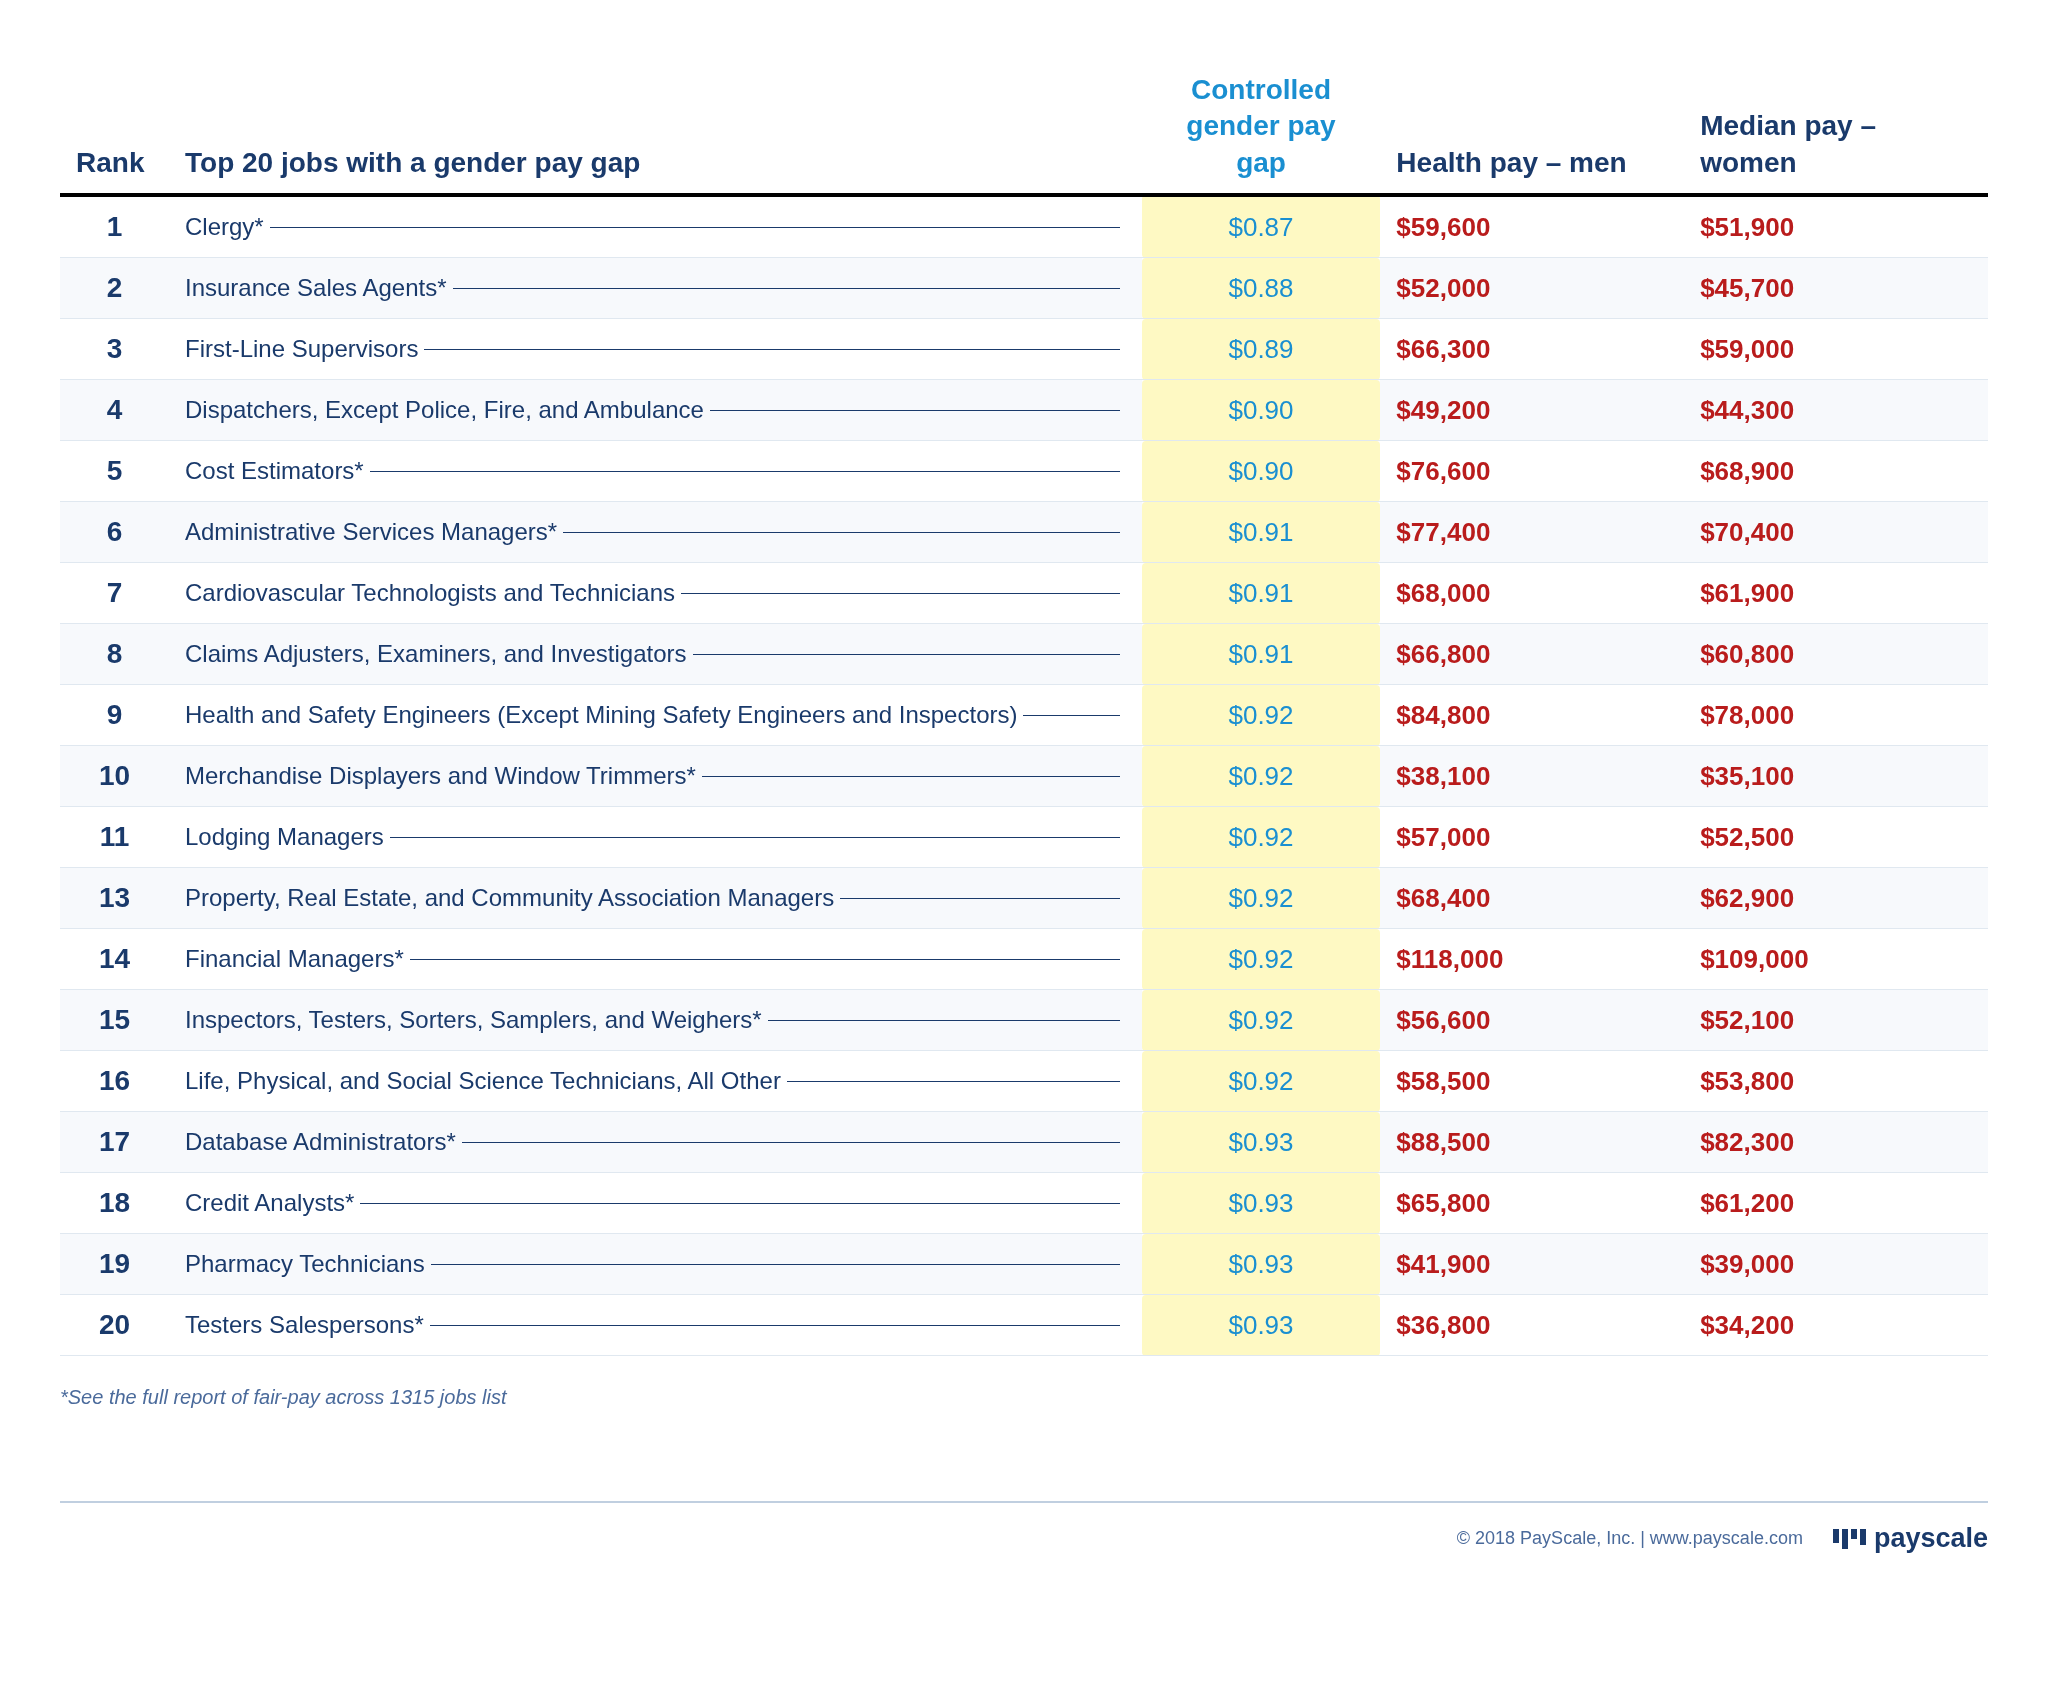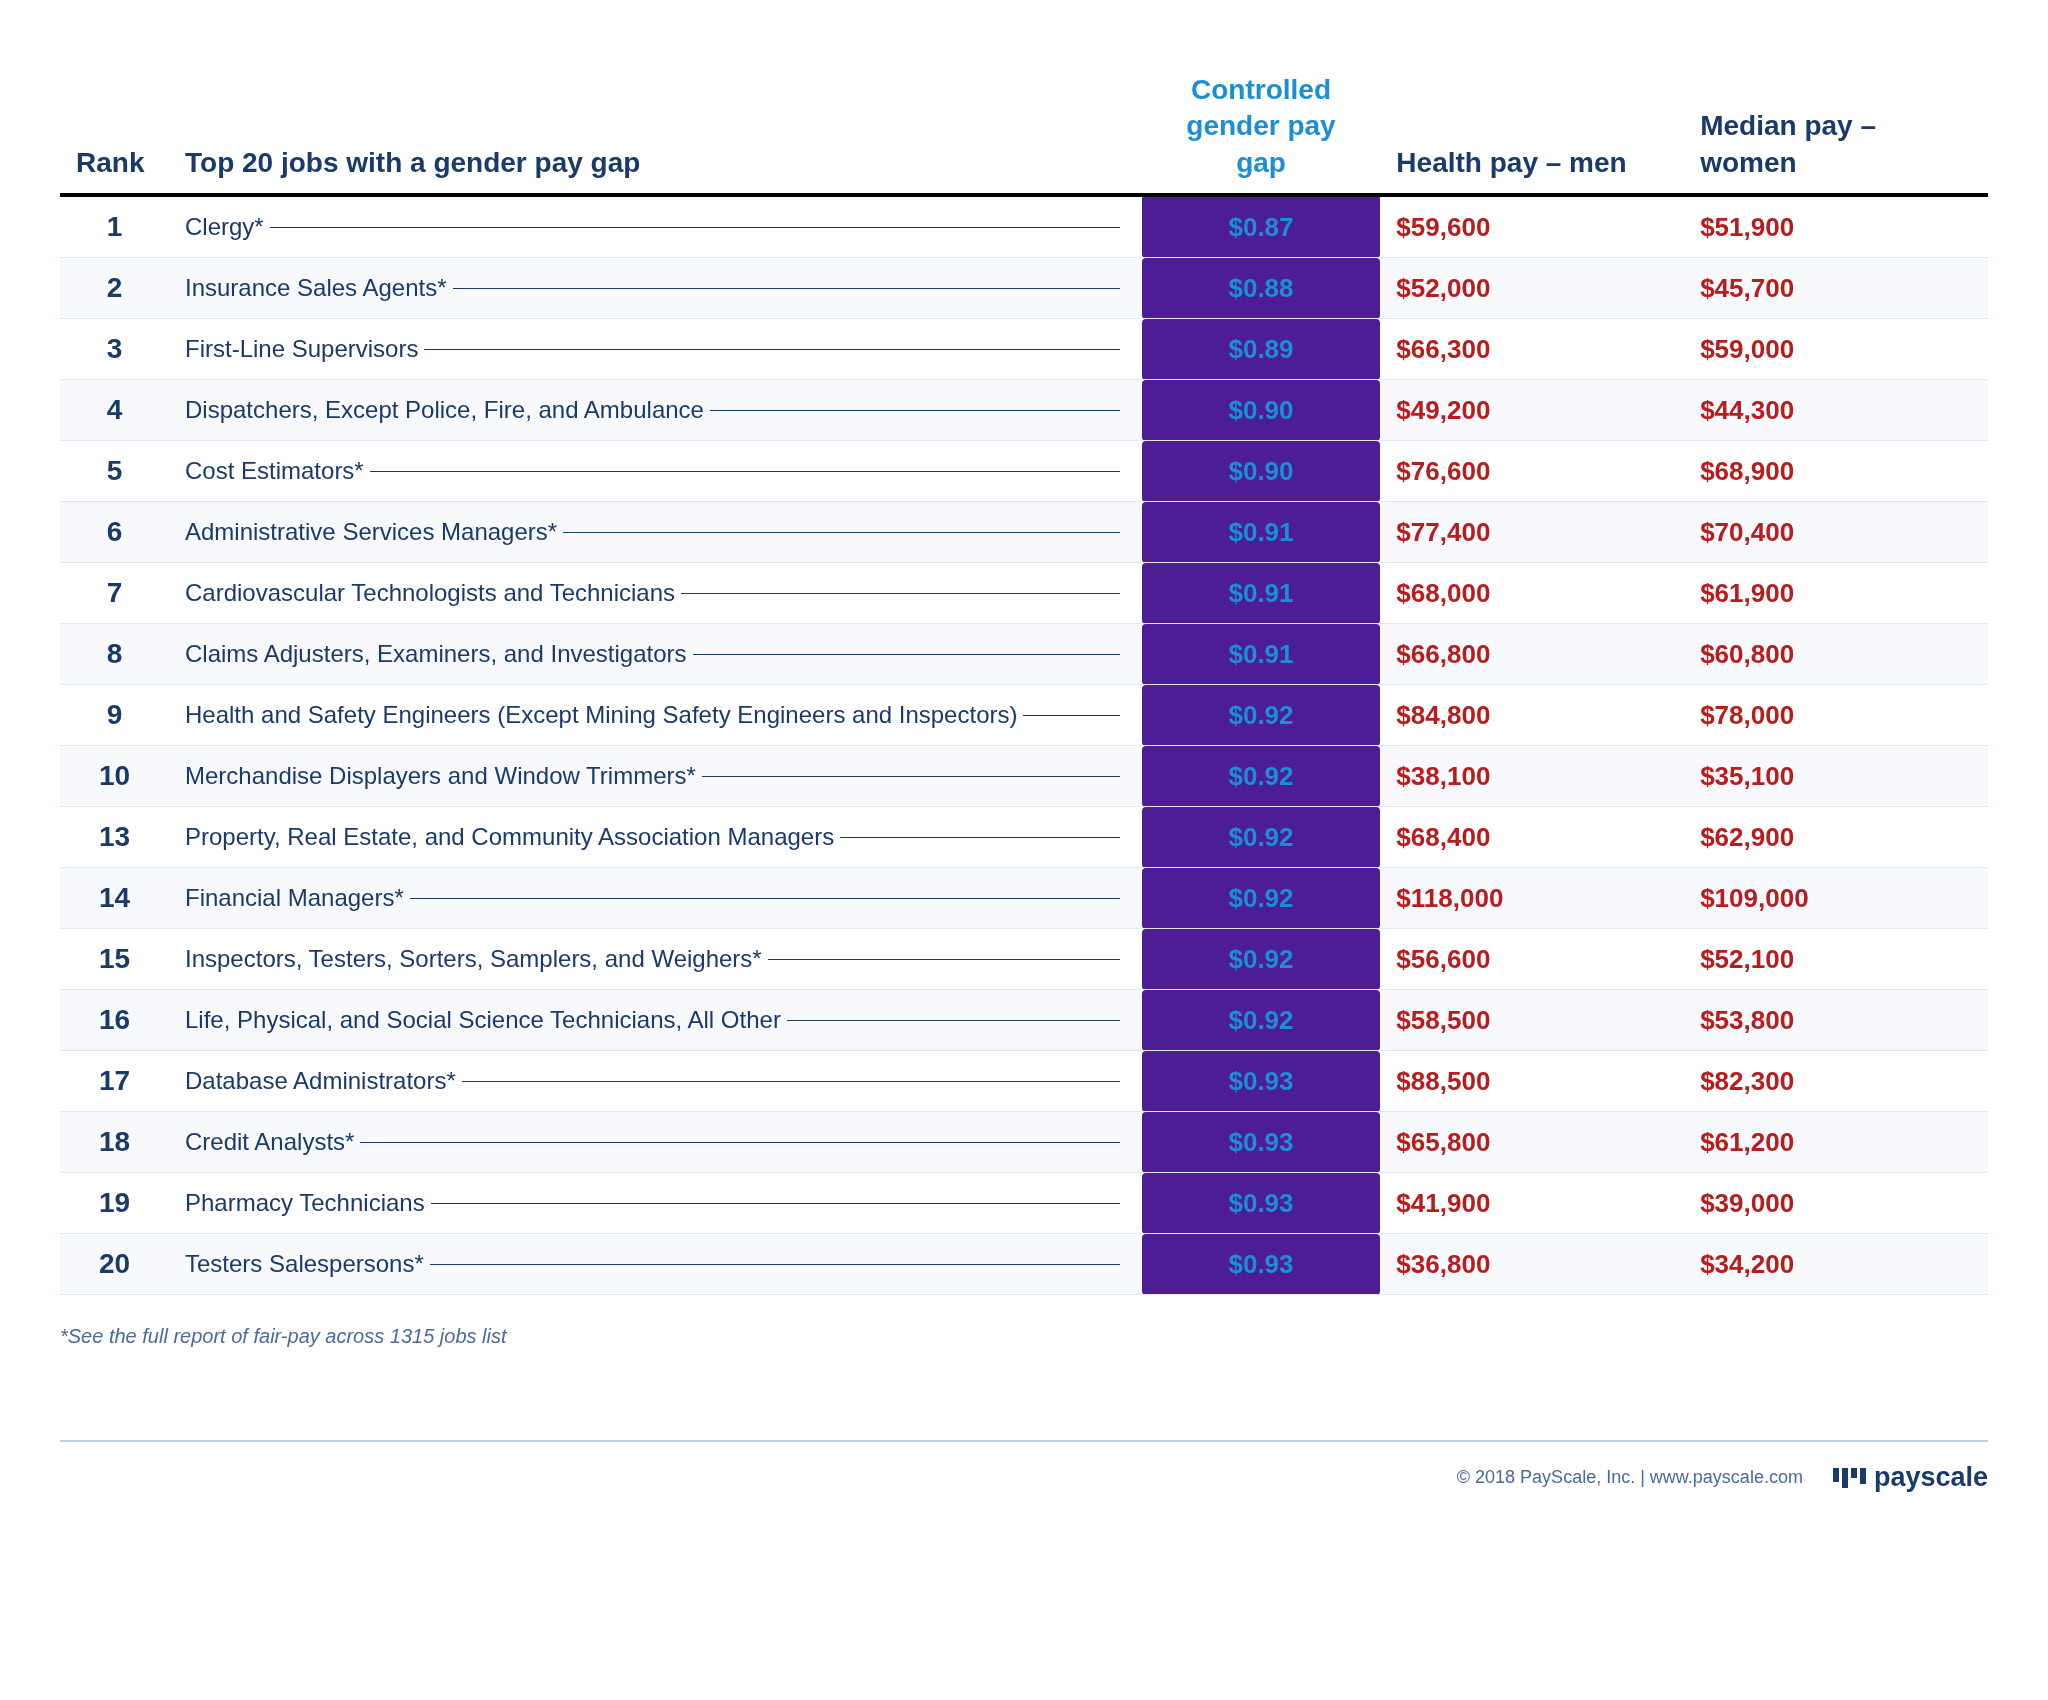--- a/index.html
+++ b/index.html
@@ -99,24 +99,24 @@
 
     .job-dots {
       flex: 1;
       border-bottom: 1.5px solid #1a3a6b;
       margin: 0 6px;
       min-width: 20px;
     }
 
     tbody tr td.gap-cell {
       text-align: center;
-      font-weight: 700;
+      font-weight: 400;
       font-size: 26px;
       color: #1a8fd1;
-      background: #4c1d95;
+      background: #fef9c3;
       border-radius: 4px;
     }
 
     tbody tr td.pay-cell {
       font-size: 26px;
       color: #b91c1c;
       font-weight: 600;
     }
 
     .footnote {
@@ -291,20 +291,32 @@
             <div class="job-name">
               <span class="job-text">Merchandise Displayers and Window Trimmers*</span>
               <span class="job-dots"></span>
             </div>
           </td>
           <td class="gap-cell">$0.92</td>
           <td class="pay-cell">$38,100</td>
           <td class="pay-cell">$35,100</td>
         </tr>
         <tr>
+          <td class="rank-cell">11</td>
+          <td class="job-cell">
+            <div class="job-name">
+              <span class="job-text">Lodging Managers</span>
+              <span class="job-dots"></span>
+            </div>
+          </td>
+          <td class="gap-cell">$0.92</td>
+          <td class="pay-cell">$57,000</td>
+          <td class="pay-cell">$52,500</td>
+        </tr>
+        <tr>
           <td class="rank-cell">13</td>
           <td class="job-cell">
             <div class="job-name">
               <span class="job-text">Property, Real Estate, and Community Association Managers</span>
               <span class="job-dots"></span>
             </div>
           </td>
           <td class="gap-cell">$0.92</td>
           <td class="pay-cell">$68,400</td>
           <td class="pay-cell">$62,900</td>

